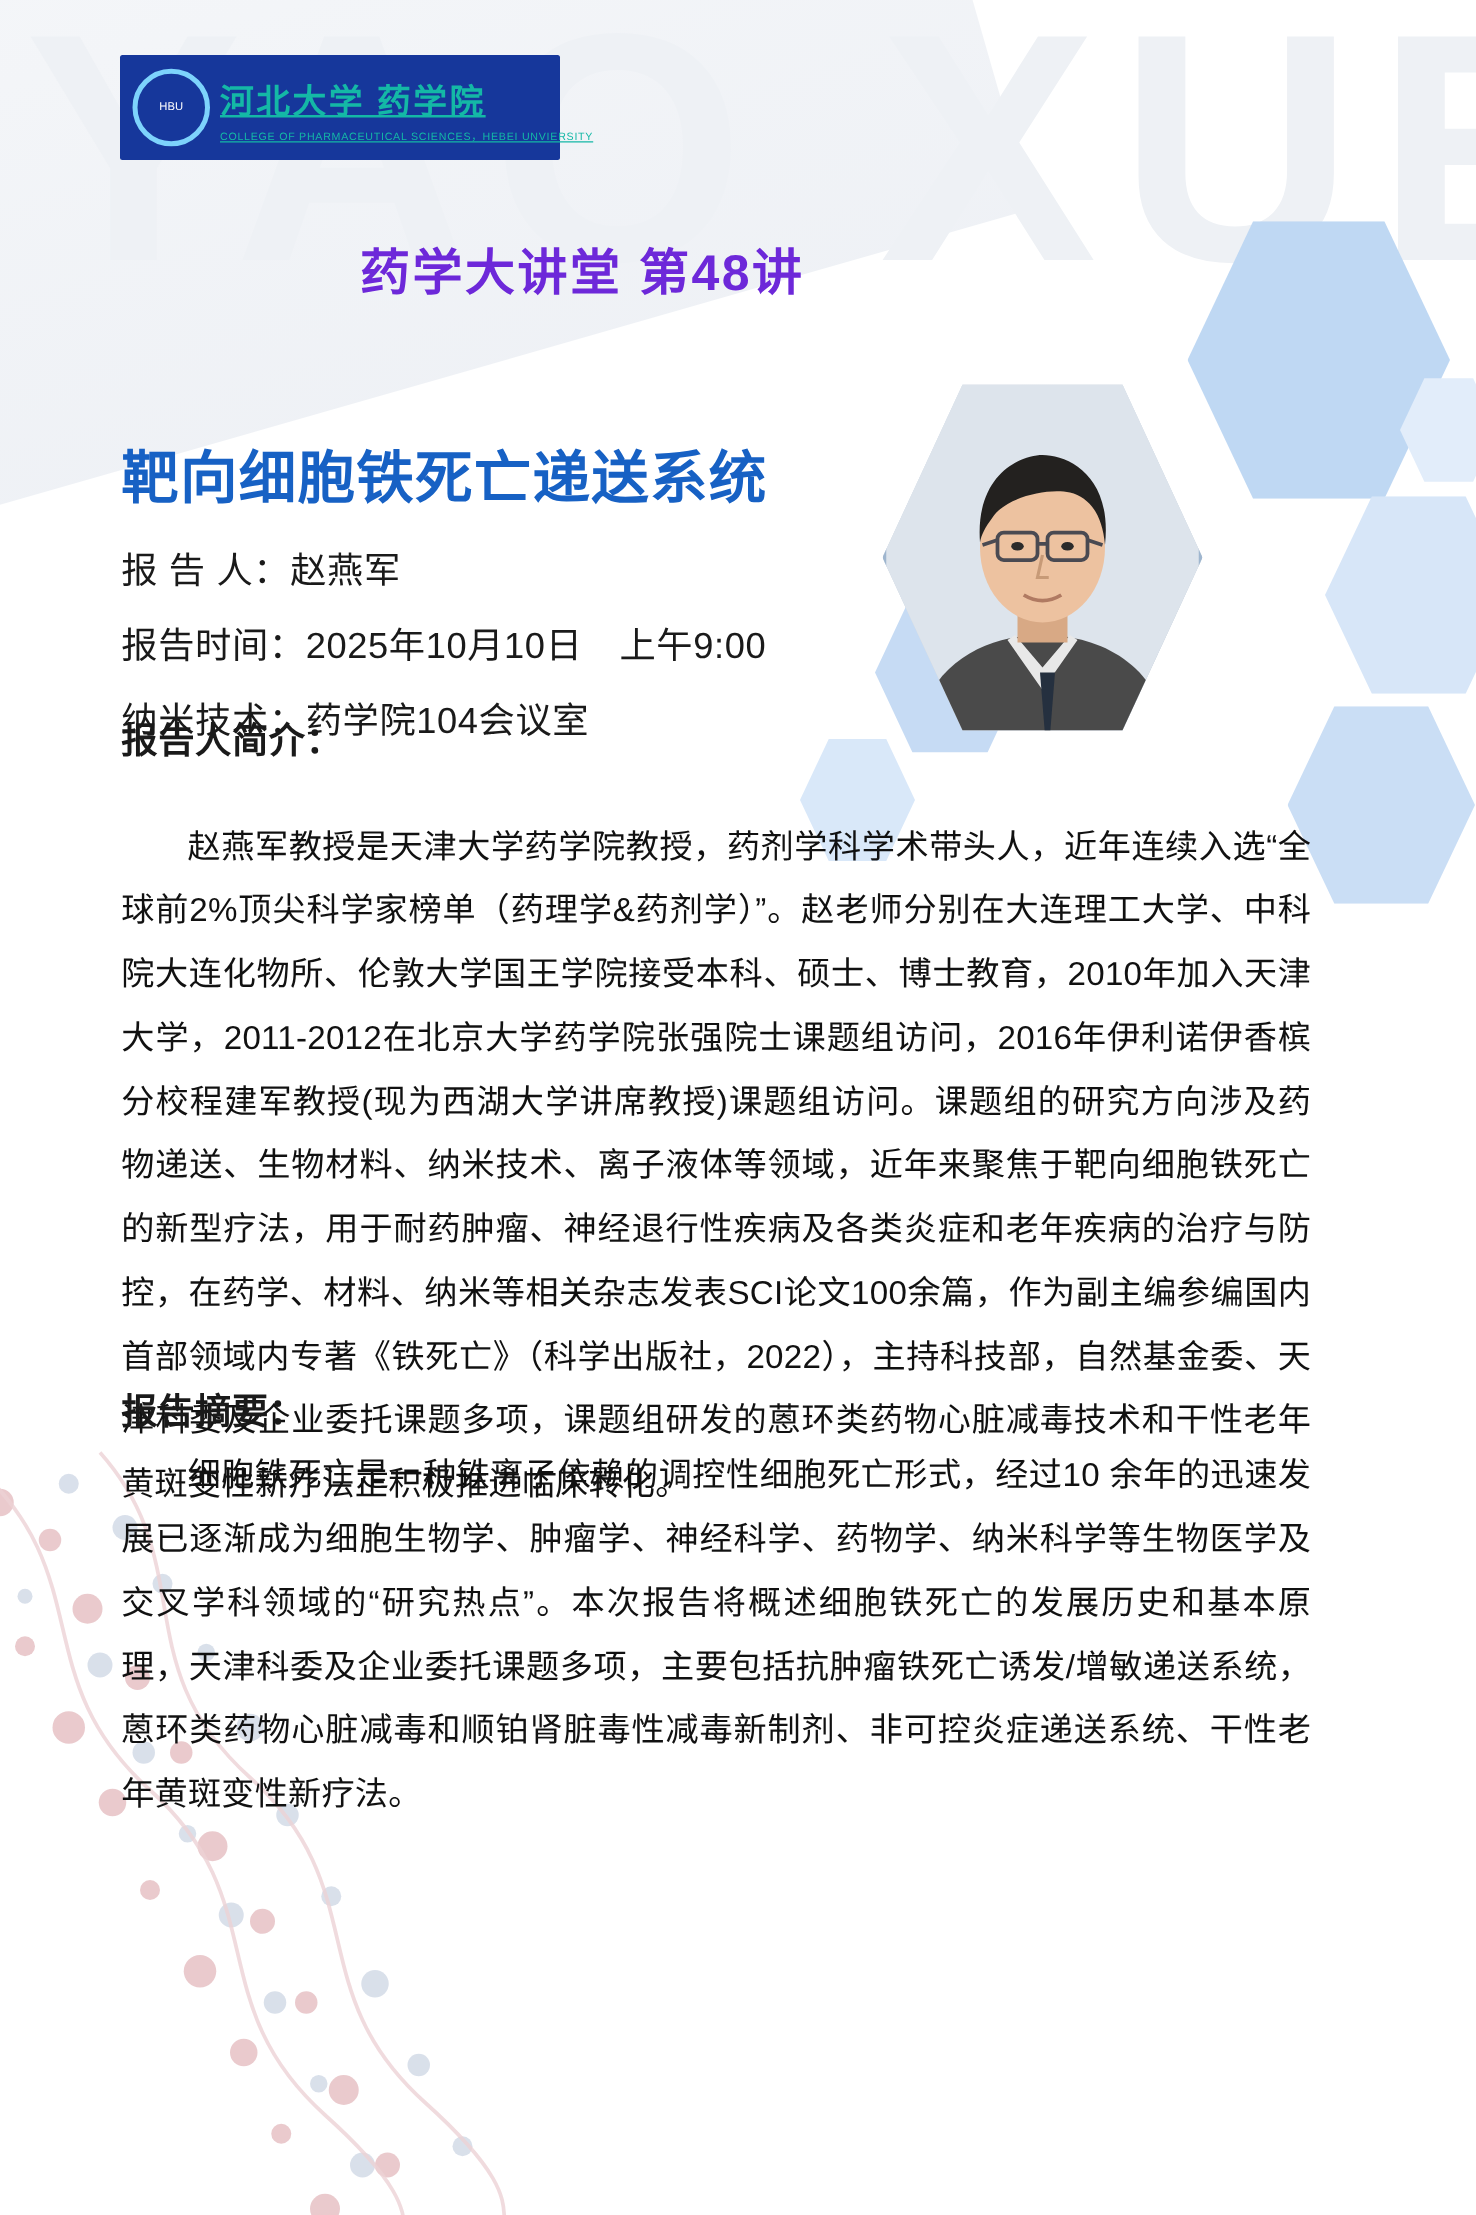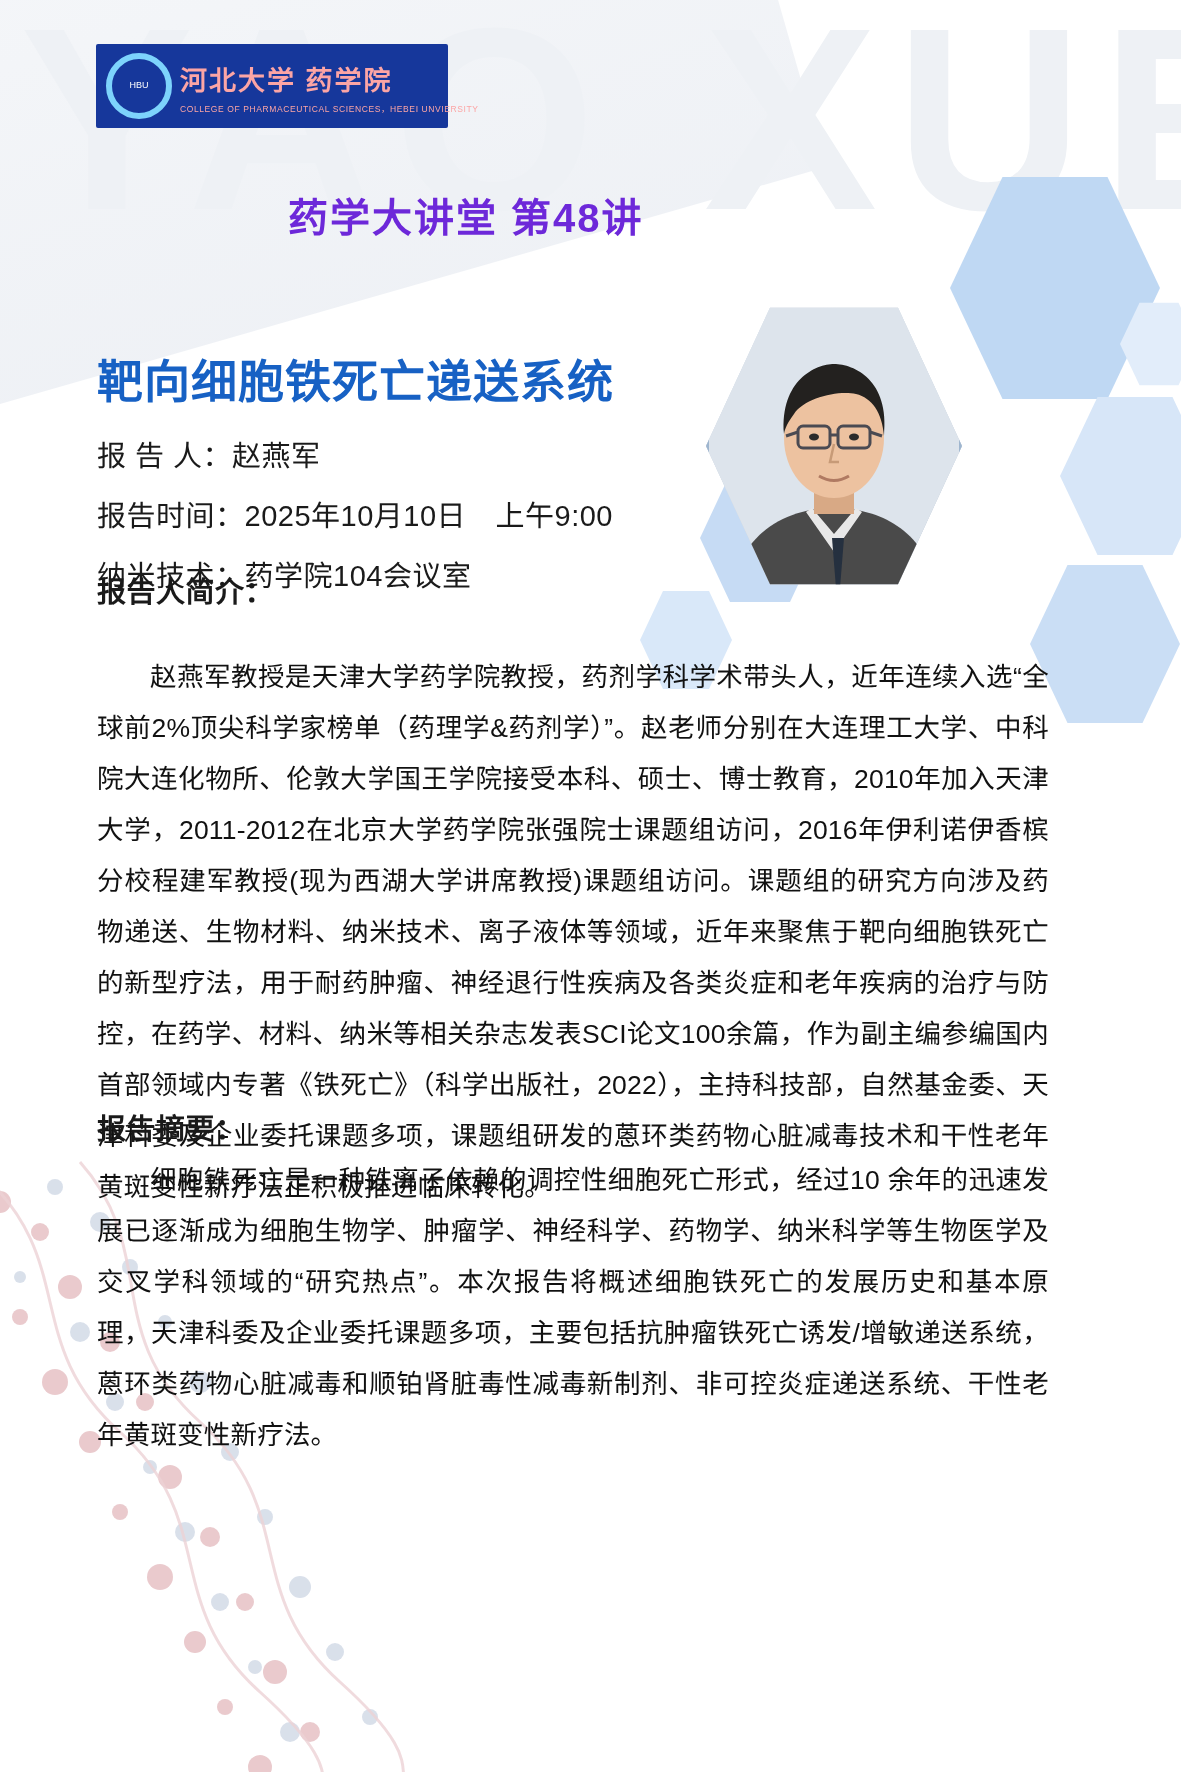--- a/index.html
+++ b/index.html
@@ -76,30 +76,30 @@
     background: #16379b;
     border-radius: 2px;
     display: flex;
     align-items: center;
     padding: 0 10px;
     box-sizing: border-box;
   }
   .logo-mark {
     width: 54px; height: 54px;
     border-radius: 50%;
-    border: 6px solid #7dd3fc;
+    border: 4px solid #7dd3fc;
     display: flex; align-items: center; justify-content: center;
     color: #fff;
     font-size: 9px;
     line-height: 1.05;
     text-align: left;
     flex: 0 0 auto;
     margin-right: 8px;
   }
-  .logo-text { color: #fca5a5; }
+  .logo-text { color: #14b8a6; text-decoration: underline; }
   .logo-cn {
     font-size: 27px;
     font-weight: bold;
     letter-spacing: 2px;
     white-space: nowrap;
   }
   .logo-en {
     font-size: 8.5px;
     letter-spacing: .6px;
     margin-top: 4px;

